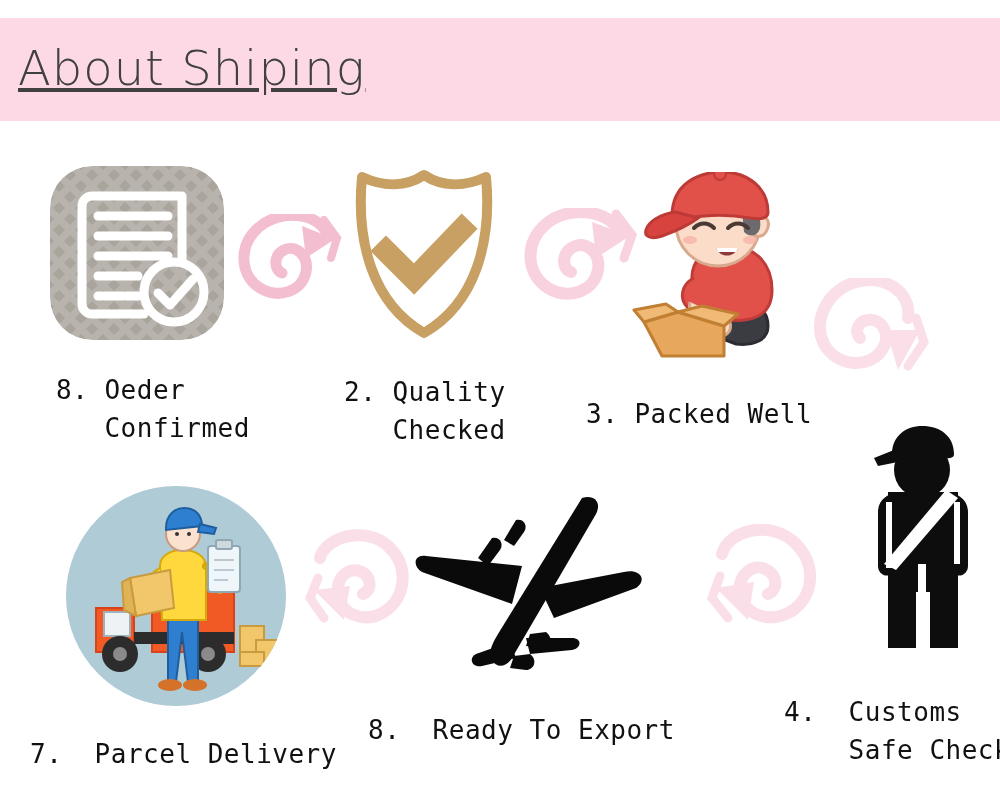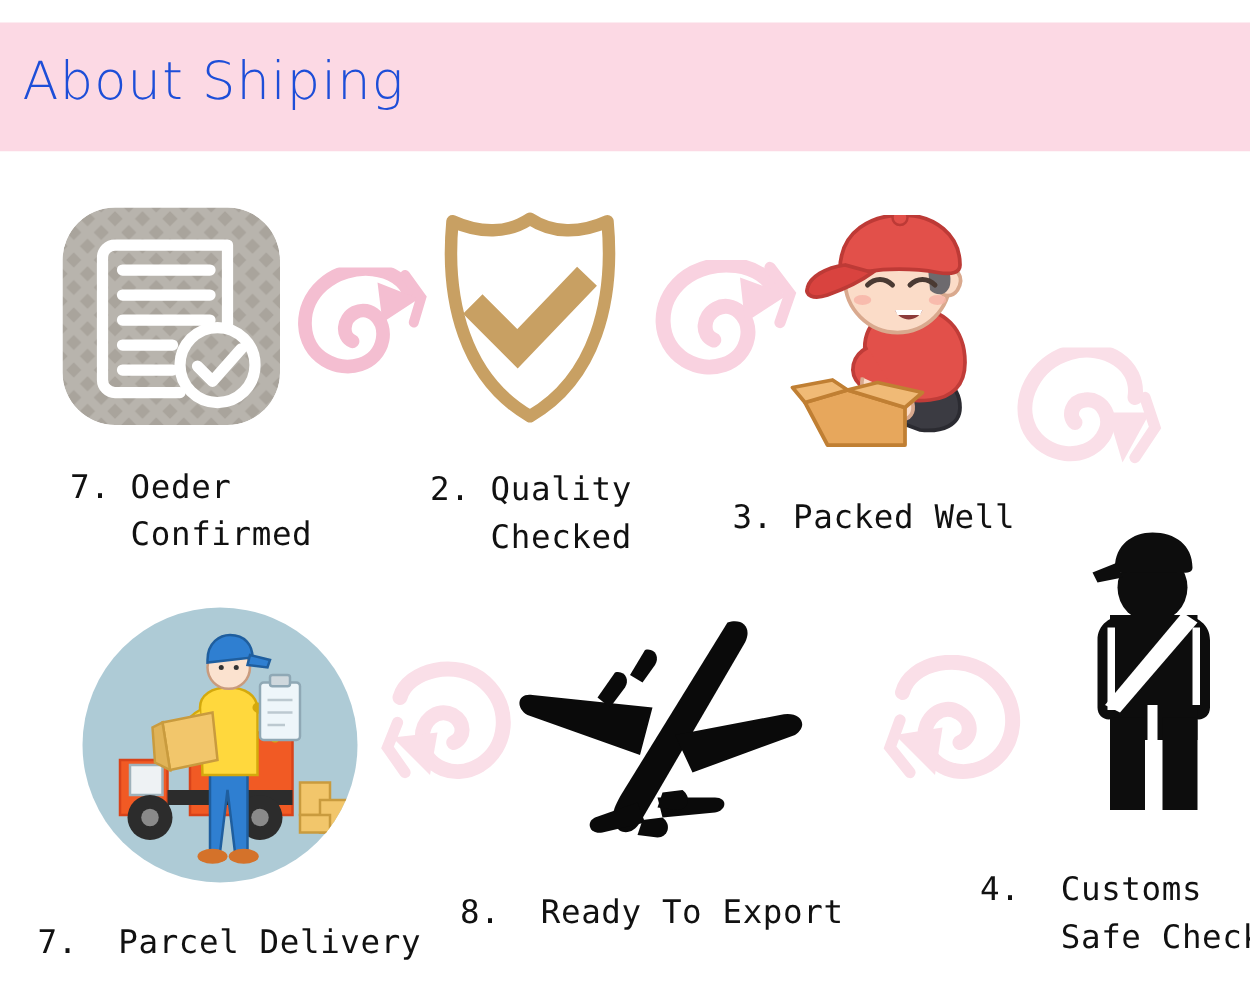--- a/index.html
+++ b/index.html
@@ -22,25 +22,26 @@
     top: 18px;
     width: 1000px;
     height: 103px;
     background: #fcd9e4;
   }
   #title-text {
     position: absolute;
     left: 18px;
     top: 40px;
     font-family: "DejaVu Sans", "Liberation Sans", sans-serif;
-    font-size: 42px;
+    font-size: 48px;
     font-weight: 300;
     letter-spacing: 1px;
-    color: #1d4ed8;
+    color: #404040;
     white-space: nowrap;
+    text-decoration: underline;
   }
 
   
   .step {
     position: absolute;
   }
   .step-label {
     position: absolute;
     color: #111111;
     font-size: 26px;
@@ -110,21 +111,21 @@
     <line x1="50" y1="52" x2="120" y2="52" stroke="#ffffff" stroke-width="9" stroke-linecap="round"></line>
     <line x1="50" y1="72" x2="120" y2="72" stroke="#ffffff" stroke-width="9" stroke-linecap="round"></line>
     <line x1="50" y1="92" x2="120" y2="92" stroke="#ffffff" stroke-width="9" stroke-linecap="round"></line>
     <line x1="50" y1="112" x2="90" y2="112" stroke="#ffffff" stroke-width="9" stroke-linecap="round"></line>
     <line x1="50" y1="132" x2="90" y2="132" stroke="#ffffff" stroke-width="9" stroke-linecap="round"></line>
 
     <circle cx="126" cy="128" r="30" fill="none" stroke="#ffffff" stroke-width="9"></circle>
     <path d="M110 129 L122 141 L145 115" fill="none" stroke="#ffffff" stroke-width="9" stroke-linecap="round" stroke-linejoin="round"></path>
   </svg>
 </div>
-<div id="step1-label" class="step-label">7. Oeder
+<div id="step1-label" class="step-label">8. Oeder
    Confirmed</div>
 
 <div id="arrow-1-2" class="arrow">
   <svg viewBox="0 0 110 92" width="110" height="92">
     <path d="M92 22 C84 -2 44 -6 22 14 C2 32 4 62 24 74 C42 85 66 78 70 58 C73 42 60 30 48 36 C38 41 37 55 46 59" fill="none" stroke="#f4bed1" stroke-width="11" stroke-linecap="round"></path>
     <path d="M66 12 L99 25 L70 44 Z" fill="#f4bed1"></path>
     <path d="M88 6 L101 24 L95 44" fill="none" stroke="#f4bed1" stroke-width="8" stroke-linecap="round"></path>
   </svg>
 </div>
 

